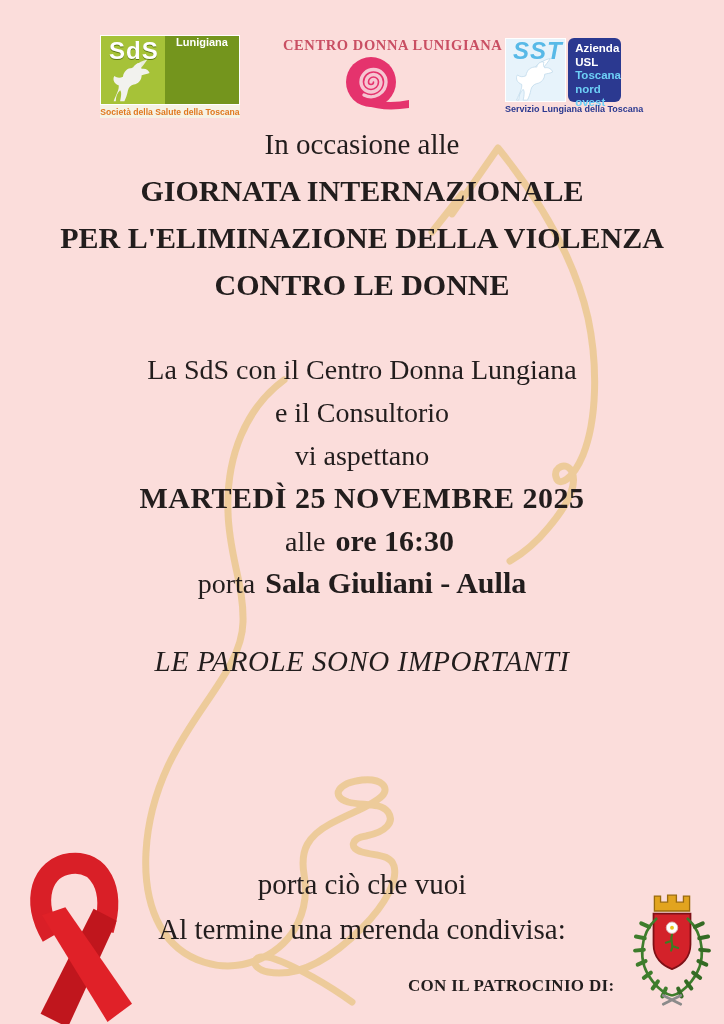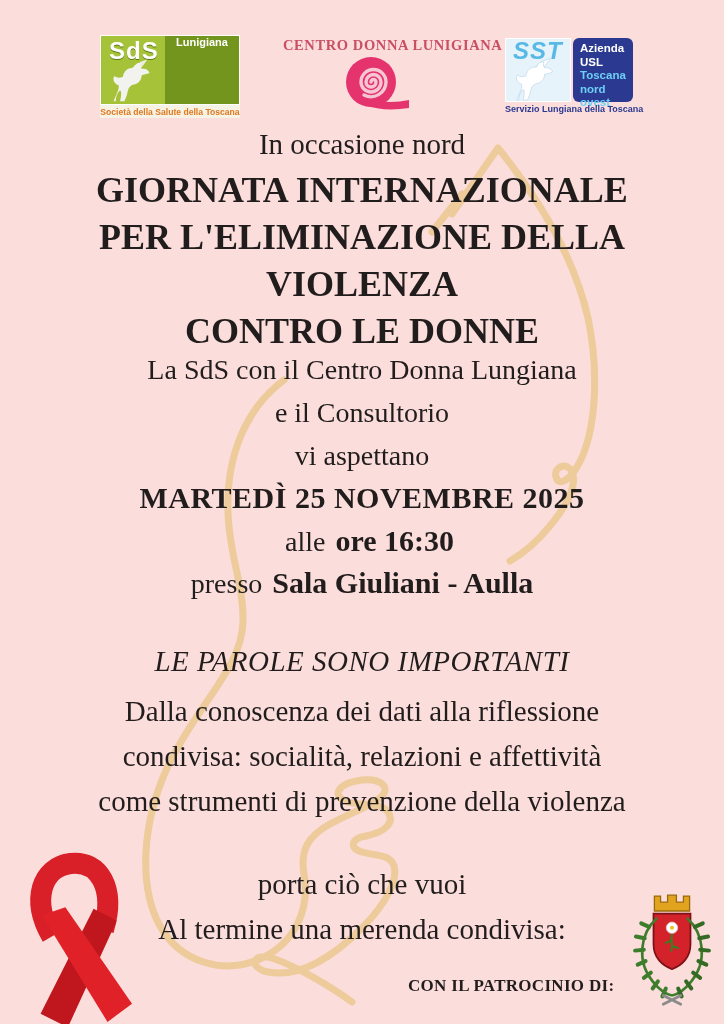--- a/index.html
+++ b/index.html
@@ -7,21 +7,21 @@
     position:relative;
     width:724px;height:1024px;
     background:#fbdddb;
     overflow:hidden;
     font-family:"Liberation Serif", serif;
     color:#221d1d;
   }
   .line-art{position:absolute;inset:0;z-index:0;}
   .txt{position:absolute;left:0;right:0;text-align:center;z-index:2;}
   .intro{top:128px;font-size:29px;}
-  .title{top:167px;font-size:36px;font-weight:bold;line-height:47px;}
+  .title{top:167px;font-size:30px;font-weight:bold;line-height:47px;}
   .hosts{top:348px;font-size:28px;line-height:43px;}
   .date-line{top:481px;font-size:30px;font-weight:bold;letter-spacing:.5px;}
   .time-line{top:524px;font-size:28px;padding-left:15px;}
   .time-line .bold, .venue-line .bold{font-weight:bold;font-size:30px;}
   .venue-line{top:566px;font-size:28px;}
   .prefix{margin-right:10px;}
   .theme-title{top:645px;font-size:29px;font-style:italic;letter-spacing:.5px;}
   .theme{top:689px;font-size:29px;line-height:45px;}
   .closing{top:862px;font-size:29px;line-height:45px;}
   .patronage{position:absolute;left:408px;top:976px;font-size:17px;font-weight:bold;z-index:2;letter-spacing:.3px;}
@@ -37,21 +37,21 @@
   .sds .pegasus{position:absolute;left:4px;top:22px;}
   .sds .right{flex:1;background:#74951d;display:flex;align-items:flex-start;justify-content:center;}
   .sds .territory{font-family:"Liberation Sans",sans-serif;font-weight:bold;font-size:11px;color:#ffffff;}
   .sds .caption{height:13px;background:#f6f2e4;display:flex;align-items:center;justify-content:center;
       font-family:"Liberation Sans",sans-serif;font-weight:bold;font-size:8.6px;color:#e0781f;white-space:nowrap;}
   
   .centro{left:283px;top:37px;width:176px;text-align:center;}
   .centro .name{font-size:14.5px;font-weight:bold;color:#c94f63;letter-spacing:.6px;white-space:nowrap;}
   .centro .spiral{margin-top:2px;}
   
-  .sst{left:505px;top:38px;width:128px;}
+  .sst{left:505px;top:38px;width:116px;}
   .sst .box{display:flex;height:64px;}
   .sst .left{position:relative;width:64px;background:#e7f3fb;border:1px solid #ffffff;}
   .sst .acronym{position:absolute;top:-2px;left:7px;font-family:"Liberation Sans",sans-serif;
       font-weight:bold;font-style:italic;font-size:24px;color:#58b9e7;letter-spacing:1px;}
   .sst .pegasus{position:absolute;left:2px;top:18px;}
   .sst .right{flex:1;background:#2b3990;border-radius:6px;padding:4px 0 2px 7px;margin-left:2px;
       font-family:"Liberation Sans",sans-serif;font-weight:bold;font-size:11.5px;line-height:13.5px;}
   .sst .w{color:#ffffff;}
   .sst .c{color:#6dcff6;}
   .sst .caption{margin-top:2px;text-align:center;font-family:"Liberation Sans",sans-serif;
@@ -132,51 +132,46 @@
       <div class="right">
         <div class="w">Azienda</div>
         <div class="w">USL</div>
         <div class="c">Toscana</div>
         <div class="c">nord ovest</div>
       </div>
     </div>
     <div class="caption">Servizio Lungiana della Toscana</div>
   </div>
 
-  <div class="txt intro">In occasione nord</div>
+  <div class="txt intro">In occasione alle</div>
 
   <div class="txt title">
     <div>GIORNATA INTERNAZIONALE</div>
     <div>PER L'ELIMINAZIONE DELLA VIOLENZA</div>
     <div>CONTRO LE DONNE</div>
   </div>
 
   <div class="txt hosts">
     <div>La SdS con il Centro Donna Lungiana</div>
     <div>e il Consultorio</div>
     <div>vi aspettano</div>
   </div>
 
   <div class="txt date-line">MARTEDÌ 25 NOVEMBRE 2025</div>
 
   <div class="txt time-line">
     <span class="prefix">alle</span><span class="bold">ore 16:30</span>
   </div>
 
   <div class="txt venue-line">
-    <span class="prefix">presso</span><span class="bold">Sala Giuliani - Aulla</span>
+    <span class="prefix">porta</span><span class="bold">Sala Giuliani - Aulla</span>
   </div>
 
   <div class="txt theme-title">LE PAROLE SONO IMPORTANTI</div>
 
-  <div class="txt theme">
-    <div>Dalla conoscenza dei dati alla riflessione</div>
-    <div>condivisa: socialità, relazioni e affettività</div>
-    <div>come strumenti di prevenzione della violenza</div>
-  </div>
 
   <div class="txt closing">
     <div>porta ciò che vuoi</div>
     <div>Al termine una merenda condivisa:</div>
   </div>
 
   <div class="patronage">CON IL PATROCINIO DI:</div>
 
   <svg class="ribbon" width="120" height="178" viewBox="0 0 120 178">
     <path d="M32 86 C14 48 28 16 57 15 C86 14 100 44 84 84" fill="none" stroke="#d91f27" stroke-width="21"></path>

